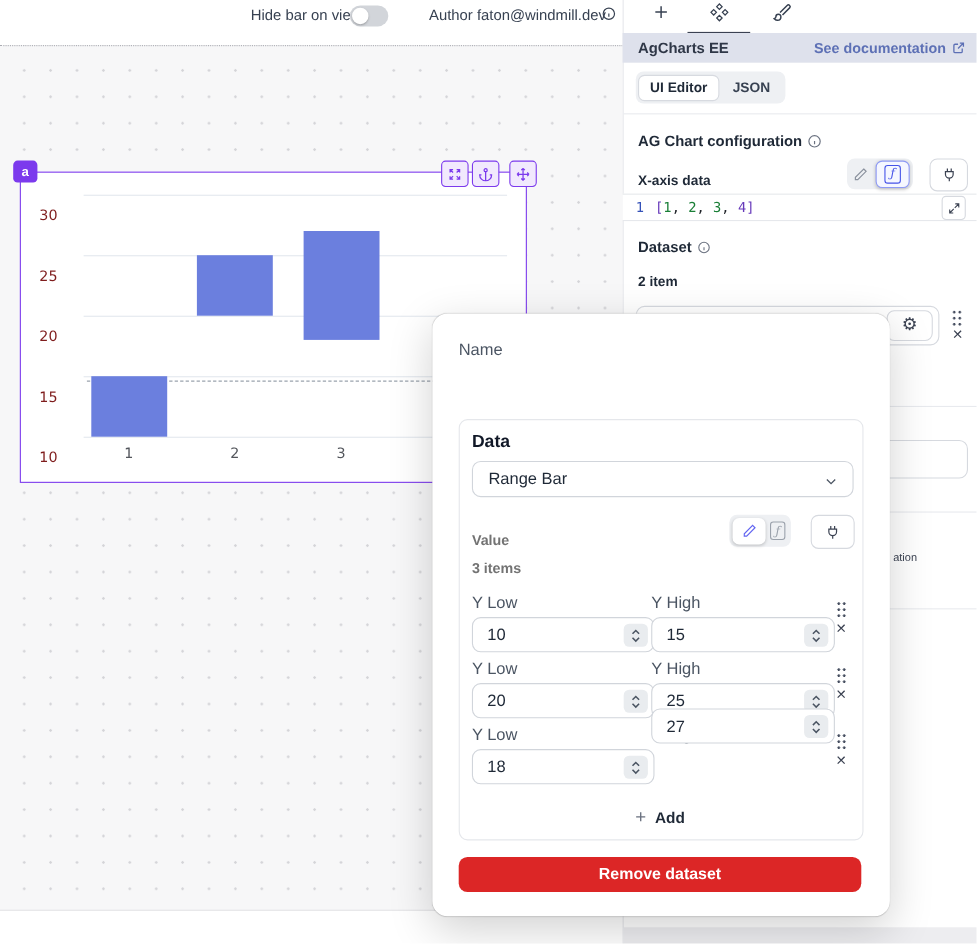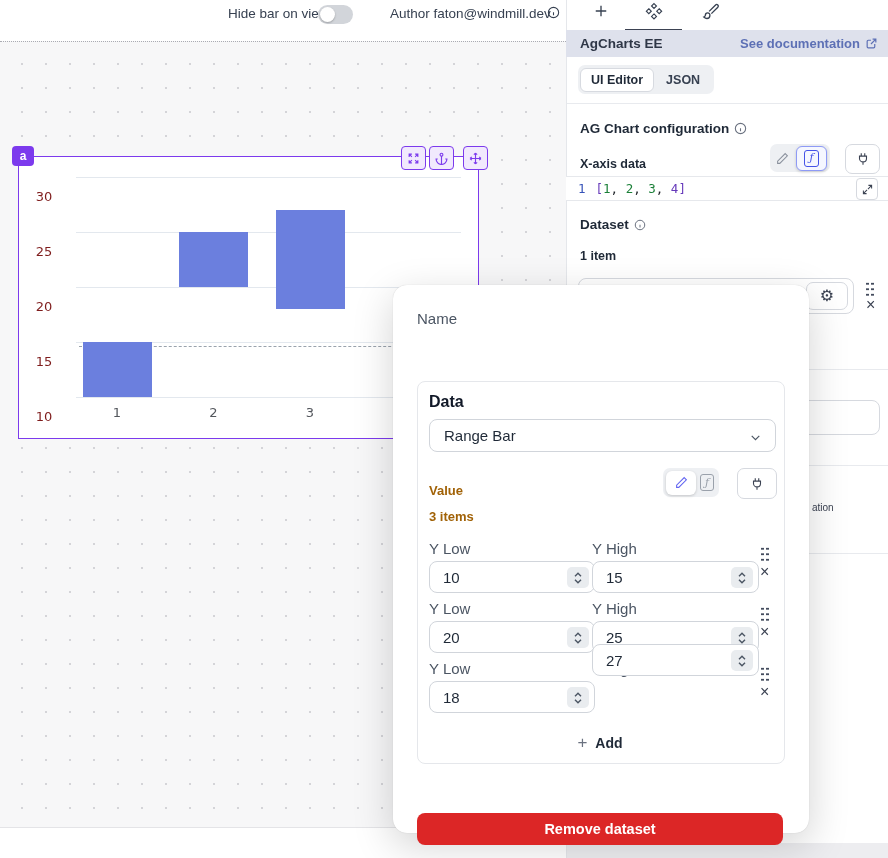--- a/index.html
+++ b/index.html
@@ -62,21 +62,21 @@
   .gear{font-size:16px;color:#3b4252;line-height:1;}
 
   
   .modal{left:393px;top:285px;width:416px;height:548px;background:#fff;border-radius:14px;
          box-shadow:0 12px 40px rgba(0,0,0,.18),0 0 1px rgba(0,0,0,.2);z-index:10;}
   .m-label{font-size:15px;color:#4b5563;}
   .m-input{background:#fff;border:1px solid #d1d5db;border-radius:8px;font-size:15px;color:#1f2937;
            display:flex;align-items:center;padding-left:13px;cursor:text;}
   .m-box{border:1px solid #e5e7eb;border-radius:8px;background:#fff;}
   .m-h{font-size:16px;font-weight:bold;color:#111827;}
-  .m-bold-sm{font-size:13px;font-weight:bold;color:#a16207;}
+  .m-bold-sm{font-size:13px;font-weight:bold;color:#737373;}
   .stepper{position:absolute;right:5px;top:5px;width:22px;height:21px;background:#e9ecef;border-radius:5px;
            display:flex;align-items:center;justify-content:center;cursor:pointer;}
   .select-chev{position:absolute;right:13px;top:11px;color:#4b5563;}
   .pill-white{background:#fff;border-radius:6px;box-shadow:0 1px 3px rgba(0,0,0,.18);display:flex;
               align-items:center;justify-content:center;cursor:pointer;}
   .add-btn{display:flex;align-items:center;justify-content:center;gap:8px;cursor:pointer;}
   .add-plus{font-size:17px;color:#6b7280;font-weight:400;}
   .add-txt{font-size:14px;font-weight:bold;color:#1f2937;}
   .remove-btn{background:#dc2626;border-radius:8px;color:#fff;font-size:14.5px;font-weight:bold;
               display:flex;align-items:center;justify-content:center;cursor:pointer;}
@@ -208,21 +208,21 @@
       </svg>
   </div>
 
   <div class="abs sec-title" style="left:580px;top:217px;">
     <span>Dataset</span>
     <svg width="12" height="12" viewBox="0 0 24 24" fill="none" stroke="#6b7280" stroke-width="2">
         <circle cx="12" cy="12" r="9.5"></circle>
         <path d="M12 8h.01M12 11.5V17"></path>
       </svg>
   </div>
-  <div class="abs mini-title" style="left:580px;top:249px;">1 item</div>
+  <div class="abs mini-title" style="left:580px;top:249px;">2 item</div>
 
   <div class="abs" style="left:578px;top:278px;width:274px;height:34px;background:#fff;border:1px solid #d6d9df;border-radius:8px;"></div>
   <div class="abs icon-btn" style="left:806px;top:282px;width:40px;height:26px;">
     <span class="gear">⚙</span>
   </div>
   <div class="abs dots" style="left:865px;top:281px;"></div>
   <div class="abs xclose" style="left:866px;top:298px;">×</div>
 
   <div class="abs divider" style="left:567px;top:369px;width:321px;"></div>
   <div class="abs" style="left:690px;top:400px;width:188px;height:33px;background:#fff;border:1px solid #d6d9df;border-radius:8px;"></div>
@@ -325,17 +325,17 @@
         </svg>
       </span>
   </div>
   <div class="abs dots" style="left:760px;top:666px;z-index:12;"></div>
   <div class="abs xclose" style="left:760px;top:685px;z-index:12;">×</div>
 
   <div class="abs add-btn" style="left:417px;top:731px;width:366px;height:24px;z-index:12;">
     <span class="add-plus">+</span>
     <span class="add-txt">Add</span>
   </div>
-  <div class="abs remove-btn" style="left:417px;top:779px;width:366px;height:32px;z-index:12;margin-top:34px;">
+  <div class="abs remove-btn" style="left:417px;top:779px;width:366px;height:32px;z-index:12;">
     <span>Remove dataset</span>
   </div>
 
 </div>
 
 </body></html>

